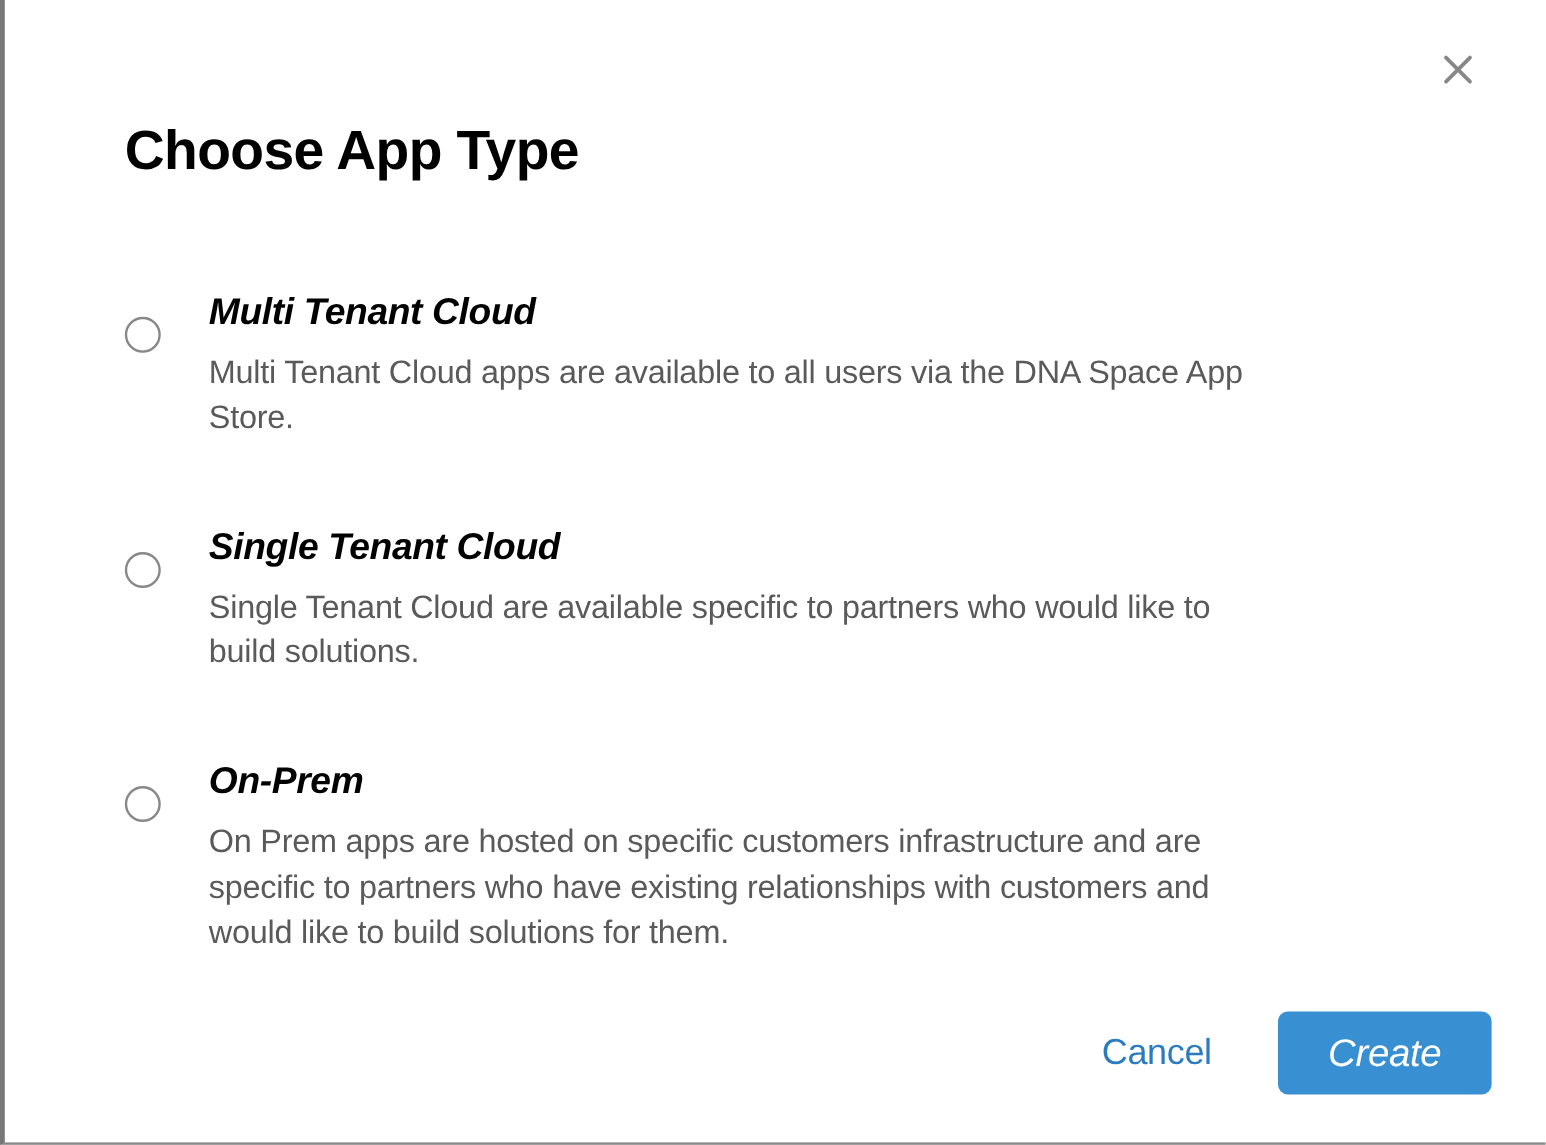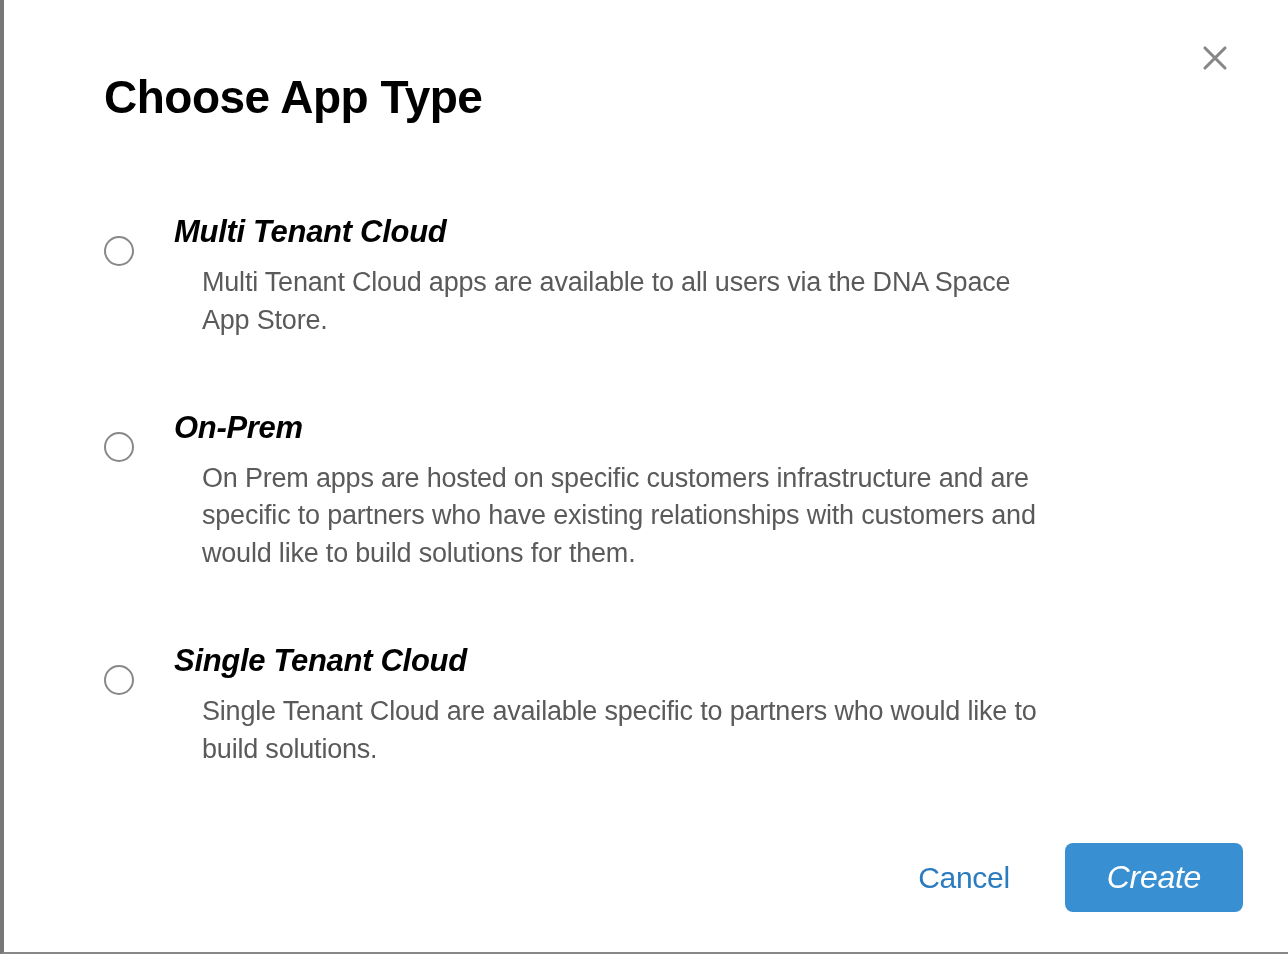--- a/index.html
+++ b/index.html
@@ -10,21 +10,21 @@
     body {
       font-family: -apple-system, BlinkMacSystemFont, "Helvetica Neue", Helvetica, Arial, sans-serif;
       background: #fff;
       width: 1288px;
       height: 954px;
       position: relative;
       border-left: 4px solid #777;
       border-bottom: 2px solid #888;
     }
     .modal {
-      padding: 20px 100px 40px 100px;
+      padding: 48px 100px 40px 100px;
       position: relative;
       height: 100%;
     }
     .close-btn {
       position: absolute;
       top: 40px;
       right: 55px;
       cursor: pointer;
       color: #888;
       width: 36px;
@@ -79,21 +79,20 @@
       margin-bottom: 14px;
       letter-spacing: -0.3px;
       font-style: italic;
     }
     .option-desc {
       font-size: 27px;
       font-weight: 400;
       color: #5a5a5a;
       line-height: 1.4;
       letter-spacing: -0.2px;
-      margin-left: 28px;
     }
     .footer {
       position: absolute;
       bottom: 40px;
       right: 45px;
       display: flex;
       align-items: center;
       gap: 55px;
     }
     .cancel-btn {
@@ -137,30 +136,30 @@
       <div class="radio"></div>
       <div class="option-text">
         <div class="option-title">Multi Tenant Cloud</div>
         <div class="option-desc">Multi Tenant Cloud apps are available to all users via the DNA Space App Store.</div>
       </div>
     </div>
 
     <div class="option-row">
       <div class="radio"></div>
       <div class="option-text">
-        <div class="option-title">On-Prem</div>
-        <div class="option-desc">On Prem apps are hosted on specific customers infrastructure and are specific to partners who have existing relationships with customers and would like to build solutions for them.</div>
+        <div class="option-title">Single Tenant Cloud</div>
+        <div class="option-desc">Single Tenant Cloud are available specific to partners who would like to build solutions.</div>
       </div>
     </div>
 
     <div class="option-row">
       <div class="radio"></div>
       <div class="option-text">
-        <div class="option-title">Single Tenant Cloud</div>
-        <div class="option-desc">Single Tenant Cloud are available specific to partners who would like to build solutions.</div>
+        <div class="option-title">On-Prem</div>
+        <div class="option-desc">On Prem apps are hosted on specific customers infrastructure and are specific to partners who have existing relationships with customers and would like to build solutions for them.</div>
       </div>
     </div>
 
   </div>
 
   <div class="footer">
     <button class="cancel-btn">Cancel</button>
     <button class="create-btn">Create</button>
   </div>
 

